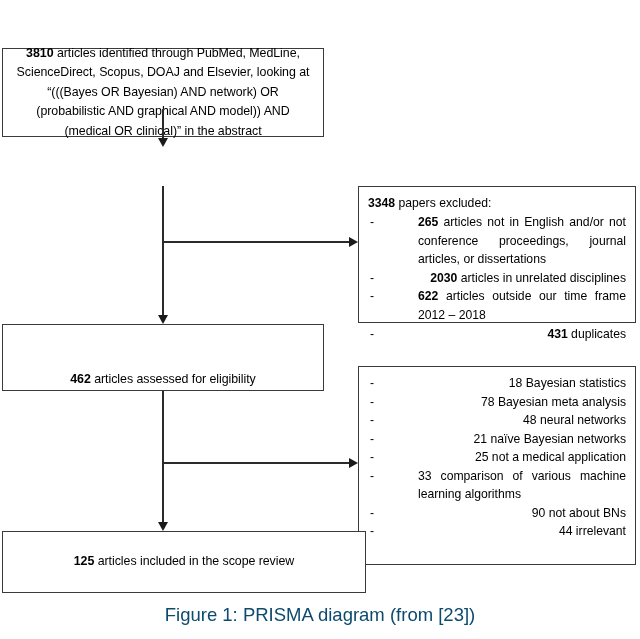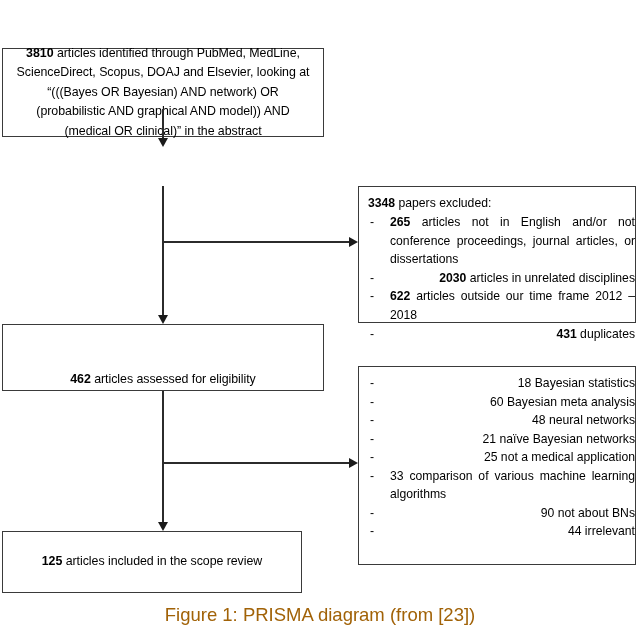--- a/index.html
+++ b/index.html
@@ -47,21 +47,21 @@
   .main-box .box-text b { font-weight: bold; }
 
   
   #box-identified .box-text {
     text-align: center;
     padding: 0 12px;
   }
 
   
   .side-box {
-    padding: 7px 0 7px 9px;
+    padding: 7px 9px 7px 9px;
   }
   .side-box .side-head {
     font-size: 12.2px;
     line-height: 1.5;
     margin-bottom: 1px;
   }
   .side-box .side-head b { font-weight: bold; }
   .side-list {
     list-style: none;
     margin: 0;
@@ -72,21 +72,21 @@
     padding-left: 22px;
     font-size: 12.2px;
     line-height: 1.52;
   }
   .side-list li .dash {
     position: absolute;
     left: 2px;
     top: 0;
   }
   .side-list li b { font-weight: bold; }
-  .side-list.justify li .li-text { text-align: justify; display: block; }
+  .side-list.justify li .li-text { text-align: justify; display: block; margin-left: 28px; }
   .side-list.justify li .li-text.nojust { text-align: right; }
 
   
   .vline, .hline {
     position: absolute;
     background: #2b2b2b;
   }
   .vline { width: 1.5px; }
   .hline { height: 1.5px; }
 
@@ -106,21 +106,21 @@
   }
 
   .caption {
     position: absolute;
     left: 0;
     top: 604px;
     width: 640px;
     text-align: center;
     font-family: "Liberation Sans", sans-serif;
     font-size: 18.5px;
-    color: #a16207;
+    color: #0c4a6e;
   }
 </style>
 </head>
 <body>
 
 <div id="diagram">
 
   <div class="box main-box" id="box-identified" style="left:2px; top:4px; width:322px; height:89px;margin-top:44px;">
     <span class="box-text">
       <b>3810</b><span> articles identified through PubMed, MedLine, ScienceDirect, Scopus, DOAJ and Elsevier, looking at “(((Bayes OR Bayesian) AND network) OR (probabilistic AND graphical AND model)) AND (medical OR clinical)” in the abstract</span>
@@ -174,21 +174,21 @@
   <div class="arrow-right" style="left:349px; top:457.5px;"></div>
 
   <div class="box side-box" id="box-excluded-2" style="left:358px; top:366px; width:278px; height:199px;">
     <ul class="side-list justify">
       <li>
         <span class="dash">-</span>
         <span class="li-text nojust">18 Bayesian statistics</span>
       </li>
       <li>
         <span class="dash">-</span>
-        <span class="li-text nojust">60 Bayesian meta analysis</span>
+        <span class="li-text nojust">78 Bayesian meta analysis</span>
       </li>
       <li>
         <span class="dash">-</span>
         <span class="li-text nojust">48 neural networks</span>
       </li>
       <li>
         <span class="dash">-</span>
         <span class="li-text nojust">21 naïve Bayesian networks</span>
       </li>
       <li>
@@ -203,21 +203,21 @@
         <span class="dash">-</span>
         <span class="li-text nojust">90 not about BNs</span>
       </li>
       <li>
         <span class="dash">-</span>
         <span class="li-text nojust">44 irrelevant</span>
       </li>
     </ul>
   </div>
 
-  <div class="box main-box" id="box-included" style="left:2px; top:531px; width:300px; height:62px;">
+  <div class="box main-box" id="box-included" style="left:2px; top:531px; width:364px; height:62px;">
     <span class="box-text">
       <b>125</b><span> articles included in the scope review</span>
     </span>
   </div>
 
   <div class="caption">Figure 1: PRISMA diagram (from [23])</div>
 
 </div>
 
 </body></html>

